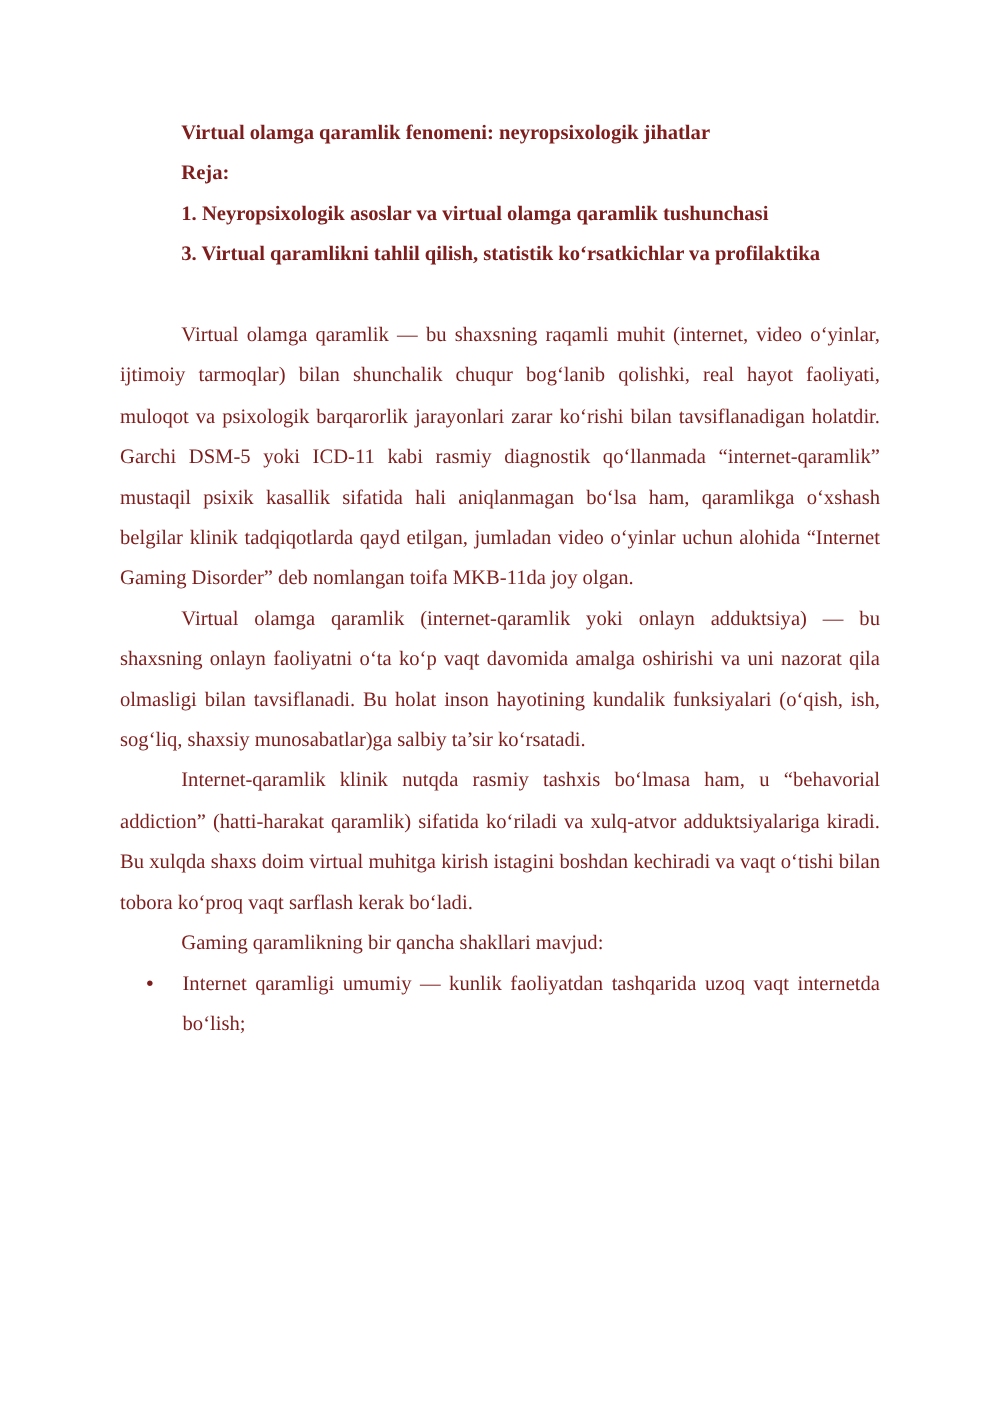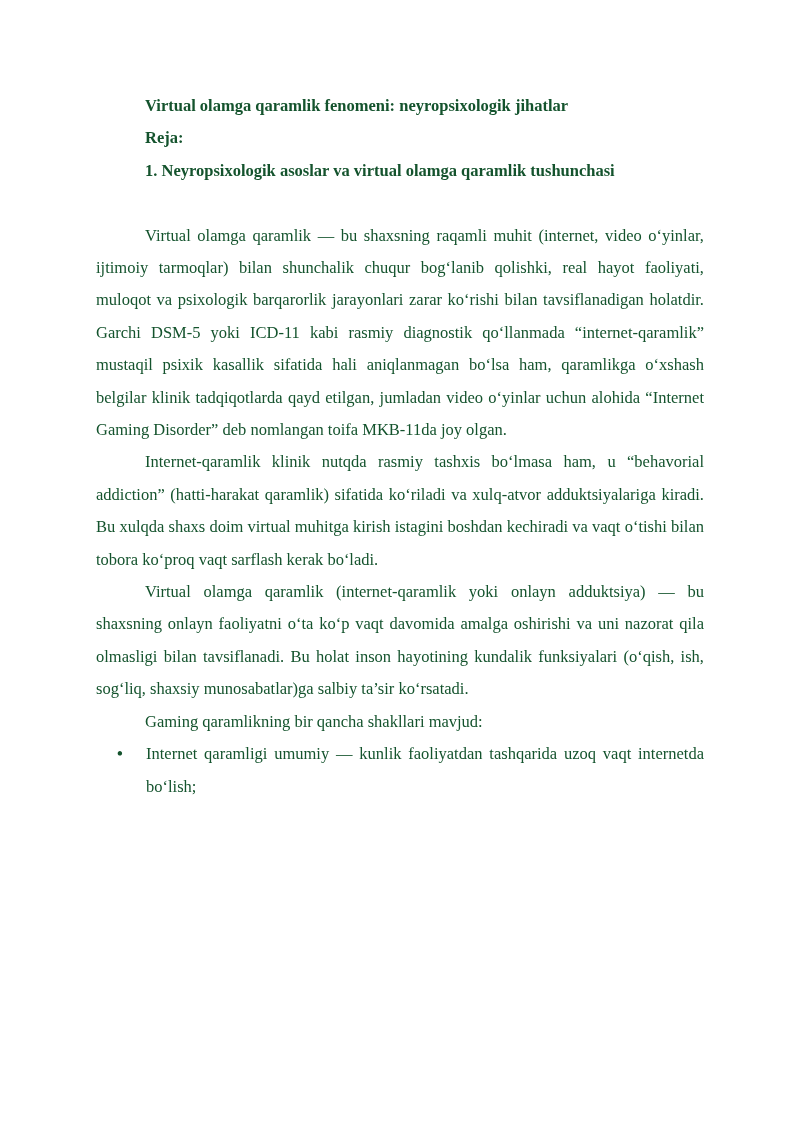--- a/index.html
+++ b/index.html
@@ -11,21 +11,21 @@
     position: relative;
     width: 800px;
     height: 1131px;
     margin: 0 auto;
     background: #ffffff;
     box-sizing: border-box;
     padding: 90px 96px 40px 96px;
     font-family: "Liberation Serif", "DejaVu Serif", serif;
     font-size: 16.5px;
     line-height: 32.4px;
-    color: #14532d;
+    color: #7f1d1d;
     overflow: hidden;
   }
   p {
     margin: 0;
     padding: 0;
   }
   .para {
     text-align: justify;
     text-indent: 49px;
   }
@@ -60,24 +60,25 @@
   }
 </style>
 </head>
 <body>
 
 <div class="page">
 
   <p class="heading">Virtual olamga qaramlik fenomeni: neyropsixologik jihatlar</p>
   <p class="heading">Reja:</p>
   <p class="heading">1. Neyropsixologik asoslar va virtual olamga qaramlik tushunchasi</p>
+  <p class="heading justify">3. Virtual qaramlikni tahlil qilish, statistik ko‘rsatkichlar va profilaktika</p>
 
   <p class="para body-start">Virtual olamga qaramlik — bu shaxsning raqamli muhit (internet, video o‘yinlar, ijtimoiy tarmoqlar) bilan shunchalik chuqur bog‘lanib qolishki, real hayot faoliyati, muloqot va psixologik barqarorlik jarayonlari zarar ko‘rishi bilan tavsiflanadigan holatdir. Garchi DSM-5 yoki ICD-11 kabi rasmiy diagnostik qo‘llanmada “internet-qaramlik” mustaqil psixik kasallik sifatida hali aniqlanmagan bo‘lsa ham, qaramlikga o‘xshash belgilar klinik tadqiqotlarda qayd etilgan, jumladan video o‘yinlar uchun alohida “Internet Gaming Disorder” deb nomlangan toifa MKB-11da joy olgan.</p>
+  <p class="para">Virtual olamga qaramlik (internet-qaramlik yoki onlayn adduktsiya) — bu shaxsning onlayn faoliyatni o‘ta ko‘p vaqt davomida amalga oshirishi va uni nazorat qila olmasligi bilan tavsiflanadi. Bu holat inson hayotining kundalik funksiyalari (o‘qish, ish, sog‘liq, shaxsiy munosabatlar)ga salbiy ta’sir ko‘rsatadi.</p>
   <p class="para">Internet-qaramlik klinik nutqda rasmiy tashxis bo‘lmasa ham, u “behavorial addiction” (hatti-harakat qaramlik) sifatida ko‘riladi va xulq-atvor adduktsiyalariga kiradi. Bu xulqda shaxs doim virtual muhitga kirish istagini boshdan kechiradi va vaqt o‘tishi bilan tobora ko‘proq vaqt sarflash kerak bo‘ladi.</p>
-  <p class="para">Virtual olamga qaramlik (internet-qaramlik yoki onlayn adduktsiya) — bu shaxsning onlayn faoliyatni o‘ta ko‘p vaqt davomida amalga oshirishi va uni nazorat qila olmasligi bilan tavsiflanadi. Bu holat inson hayotining kundalik funksiyalari (o‘qish, ish, sog‘liq, shaxsiy munosabatlar)ga salbiy ta’sir ko‘rsatadi.</p>
   <p class="para">Gaming qaramlikning bir qancha shakllari mavjud:</p>
 
   <ul class="bullet-list">
     <li>
       <span class="bullet-glyph">•</span>
       <span class="li-text"><span class="lead-bold">Internet qaramligi umumiy</span><span> — kunlik faoliyatdan tashqarida uzoq vaqt internetda bo‘lish;</span></span>
     </li>
   </ul>
 
 </div>

